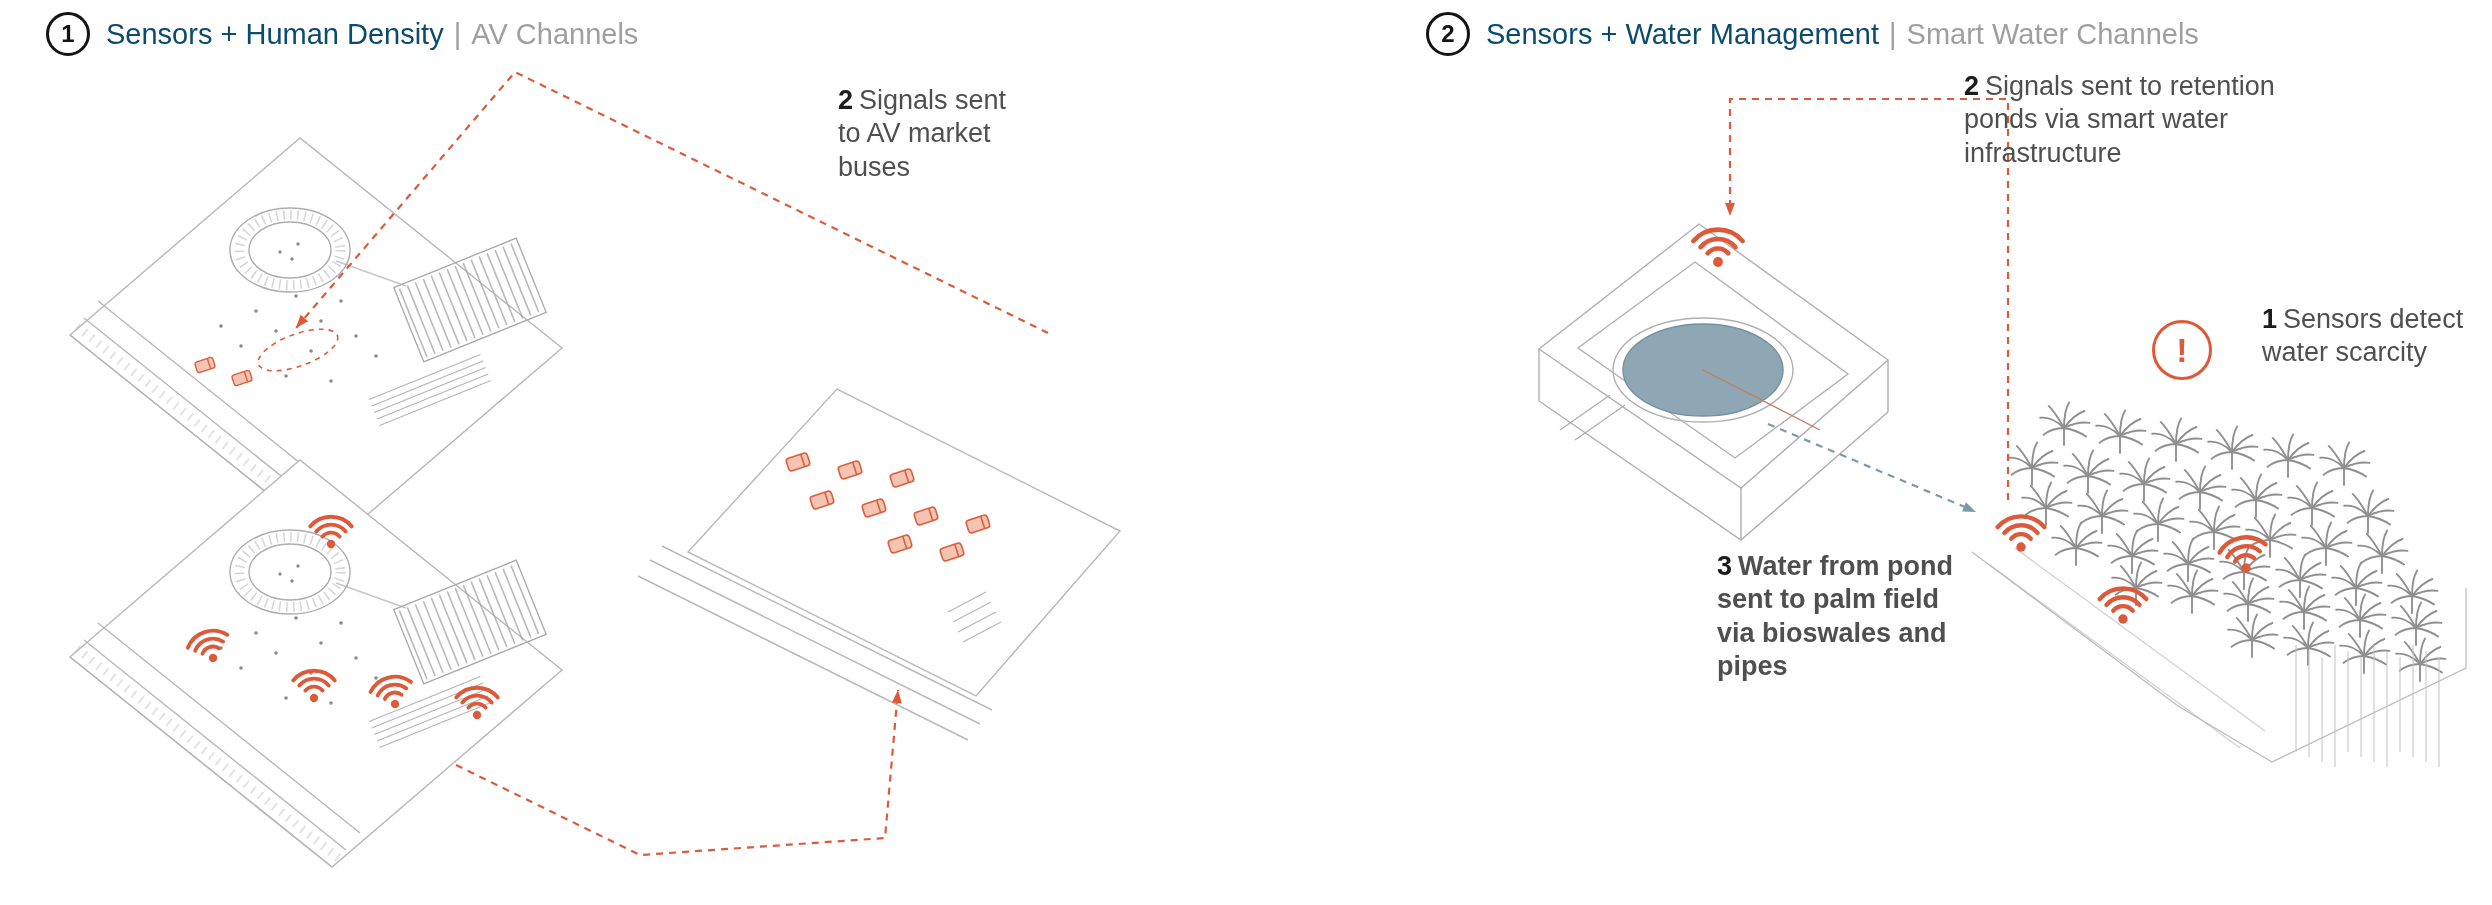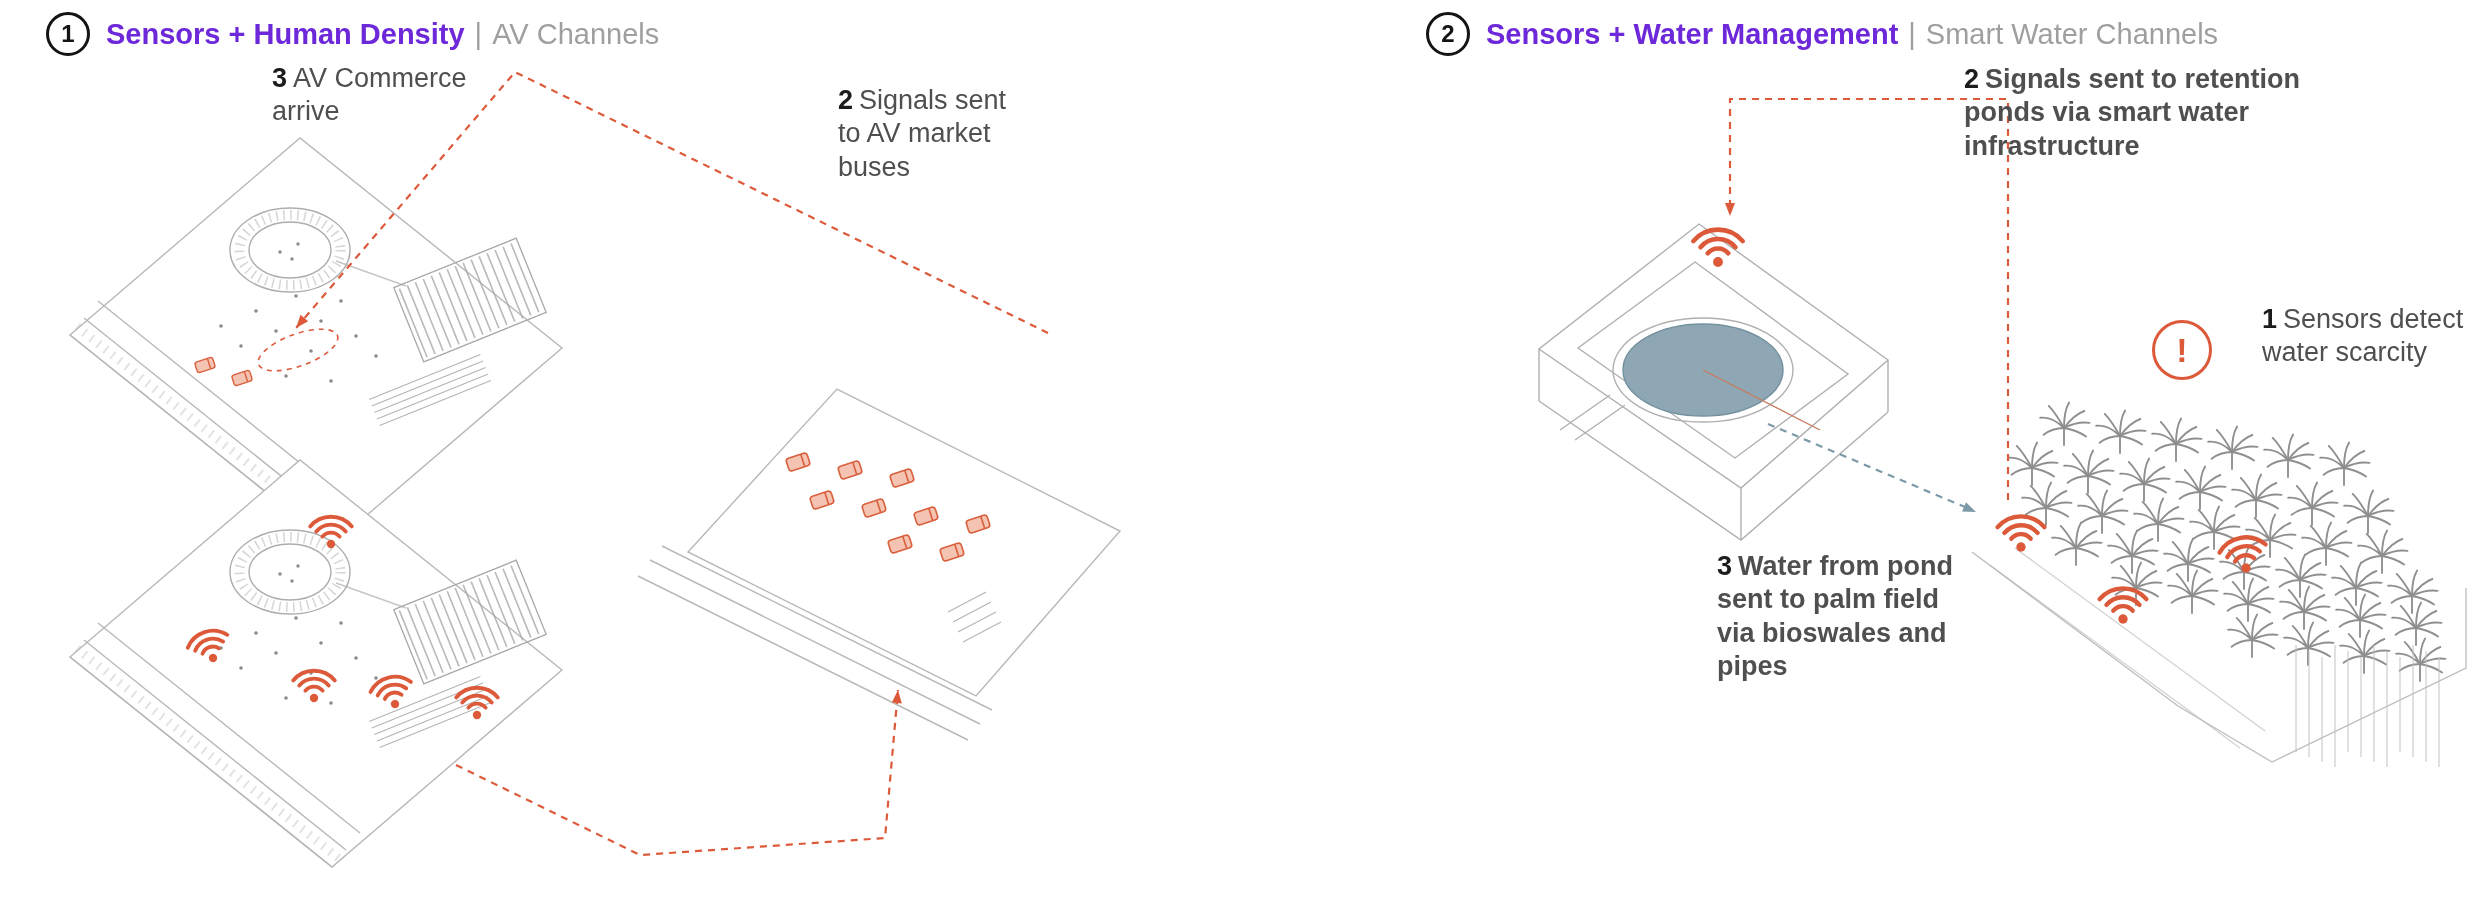--- a/index.html
+++ b/index.html
@@ -5,21 +5,21 @@
   html,body{margin:0;padding:0;background:#fff;}
   body{font-family:"Liberation Sans",sans-serif;}
   #stage{position:relative;width:2492px;height:905px;background:#ffffff;overflow:hidden;}
   #scene{position:absolute;left:0;top:0;width:2492px;height:905px;}
 
   .header{position:absolute;display:flex;align-items:center;gap:16px;white-space:nowrap;}
   .numcircle{width:38px;height:38px;border:3px solid #141414;border-radius:50%;
              display:flex;align-items:center;justify-content:center;
              font-weight:bold;font-size:24px;color:#141414;flex:0 0 auto;}
   .htext{font-size:29px;color:#9f9f9f;}
-  .htext b{color:#6d28d9;font-weight:bold;}
+  .htext b{color:#0c4a6e;font-weight:normal;}
   .sep{margin:0 10px;color:#9f9f9f;}
 
   .ann{position:absolute;font-size:27px;line-height:1.24;color:#4f4f4f;}
   .ann b{color:#1c1c1c;margin-right:6px;}
 
   .alert{position:absolute;left:2152px;top:320px;width:54px;height:54px;
          border:3px solid #DC5A3A;border-radius:50%;display:flex;align-items:center;
          justify-content:center;font-weight:bold;font-size:34px;color:#DC5A3A;}
 </style>
 </head>
@@ -257,28 +257,25 @@
 
   <div class="header" style="left:1426px;top:12px;">
     <div class="numcircle">
       <span>2</span>
     </div>
     <div class="htext">
       <b>Sensors + Water Management</b><span class="sep">|</span><span>Smart Water Channels</span>
     </div>
   </div>
 
-  <div class="ann" style="left:272px;top:62px;width:220px;">
-    <b>3</b><span>AV Commerce arrive</span>
-  </div>
   <div class="ann" style="left:838px;top:84px;width:195px;">
     <b>2</b><span>Signals sent to AV market buses</span>
   </div>
 
-  <div class="ann" style="left:1964px;top:63px;width:345px;font-weight:bold;">
+  <div class="ann" style="left:1964px;top:70px;width:345px;">
     <b>2</b><span>Signals sent to retention ponds via smart water infrastructure</span>
   </div>
   <div class="ann" style="left:2262px;top:303px;width:230px;">
     <b>1</b><span>Sensors detect water scarcity</span>
   </div>
   <div class="ann" style="left:1717px;top:550px;width:250px;font-weight:bold;">
     <b>3</b><span>Water from pond sent to palm field via bioswales and pipes</span>
   </div>
 
   <div class="alert">

